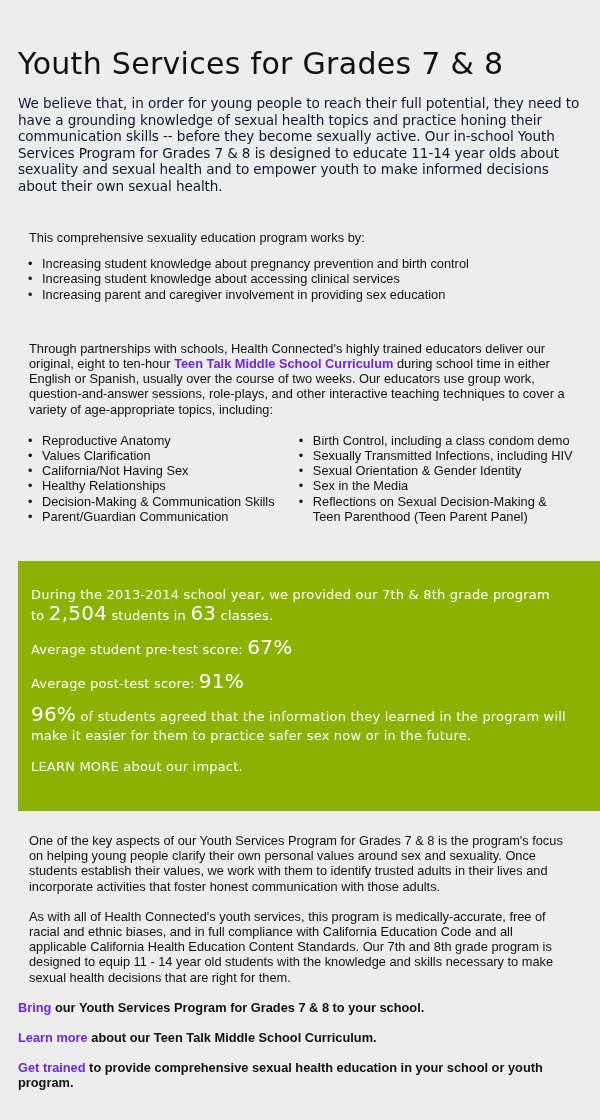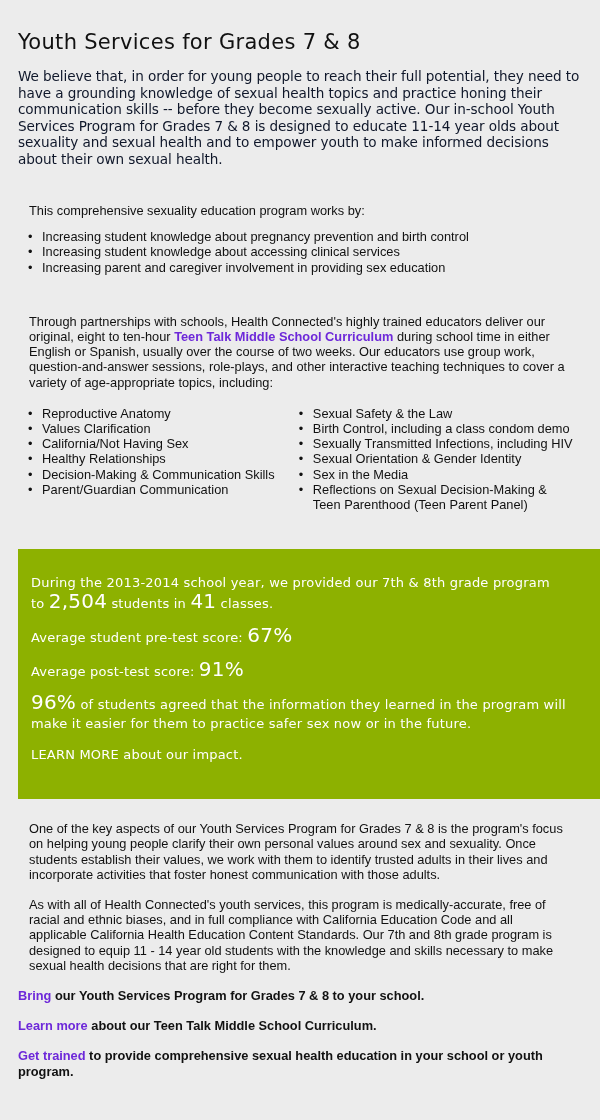--- a/index.html
+++ b/index.html
@@ -6,23 +6,23 @@
   body {
     width:600px; height:1120px; overflow:hidden;
     background:#ececec;
     font-family:"Liberation Sans", sans-serif;
     color:#111;
   }
   .wrap { padding:0 18px; }
   h1 {
     font-family:"DejaVu Sans", sans-serif;
     font-weight:normal;
-    font-size:21px;
+    font-size:30px;
     letter-spacing:0.3px;
-    margin:0; padding-top:30px;
+    margin:0; padding-top:46px;
     color:#111;
   }
   .intro {
     font-family:"DejaVu Sans", sans-serif;
     font-size:13.6px;
     line-height:16.5px;
     margin:14px 0 0 0;
     color:#0f172a;
     letter-spacing:-0.1px;
   }
@@ -83,34 +83,33 @@
   <div class="topics">
     <ul class="b col1">
       <li>Reproductive Anatomy</li>
       <li>Values Clarification</li>
       <li>California/Not Having Sex</li>
       <li>Healthy Relationships</li>
       <li>Decision-Making &amp; Communication Skills</li>
       <li>Parent/Guardian Communication</li>
     </ul>
     <ul class="b col2">
-      <li>Sexual Safety &amp; the Law</li>
       <li>Birth Control, including a class condom demo</li>
       <li>Sexually Transmitted Infections, including HIV</li>
       <li>Sexual Orientation &amp; Gender Identity</li>
       <li>Sex in the Media</li>
       <li style="width:250px">Reflections on Sexual Decision-Making &amp; Teen Parenthood (Teen Parent Panel)</li>
     </ul>
   </div>
 </div>
 
 <div class="stats">
   <div class="l1">
     <span>During the 2013-2014 school year, we provided our 7th &amp; 8th grade program</span><br>
-    <span>to </span><span class="big">2,504</span><span> students in </span><span class="big">41</span><span> classes.</span>
+    <span>to </span><span class="big">2,504</span><span> students in </span><span class="big">63</span><span> classes.</span>
   </div>
   <div class="row">
     <span>Average student pre-test score: </span><span class="big">67%</span>
   </div>
   <div class="row">
     <span>Average post-test score: </span><span class="big">91%</span>
   </div>
   <div class="row l1" style="margin-top:12px">
     <span class="big">96%</span><span> of students agreed that the information they learned in the program will make it easier for them to practice safer sex now or in the future.</span>
   </div>

